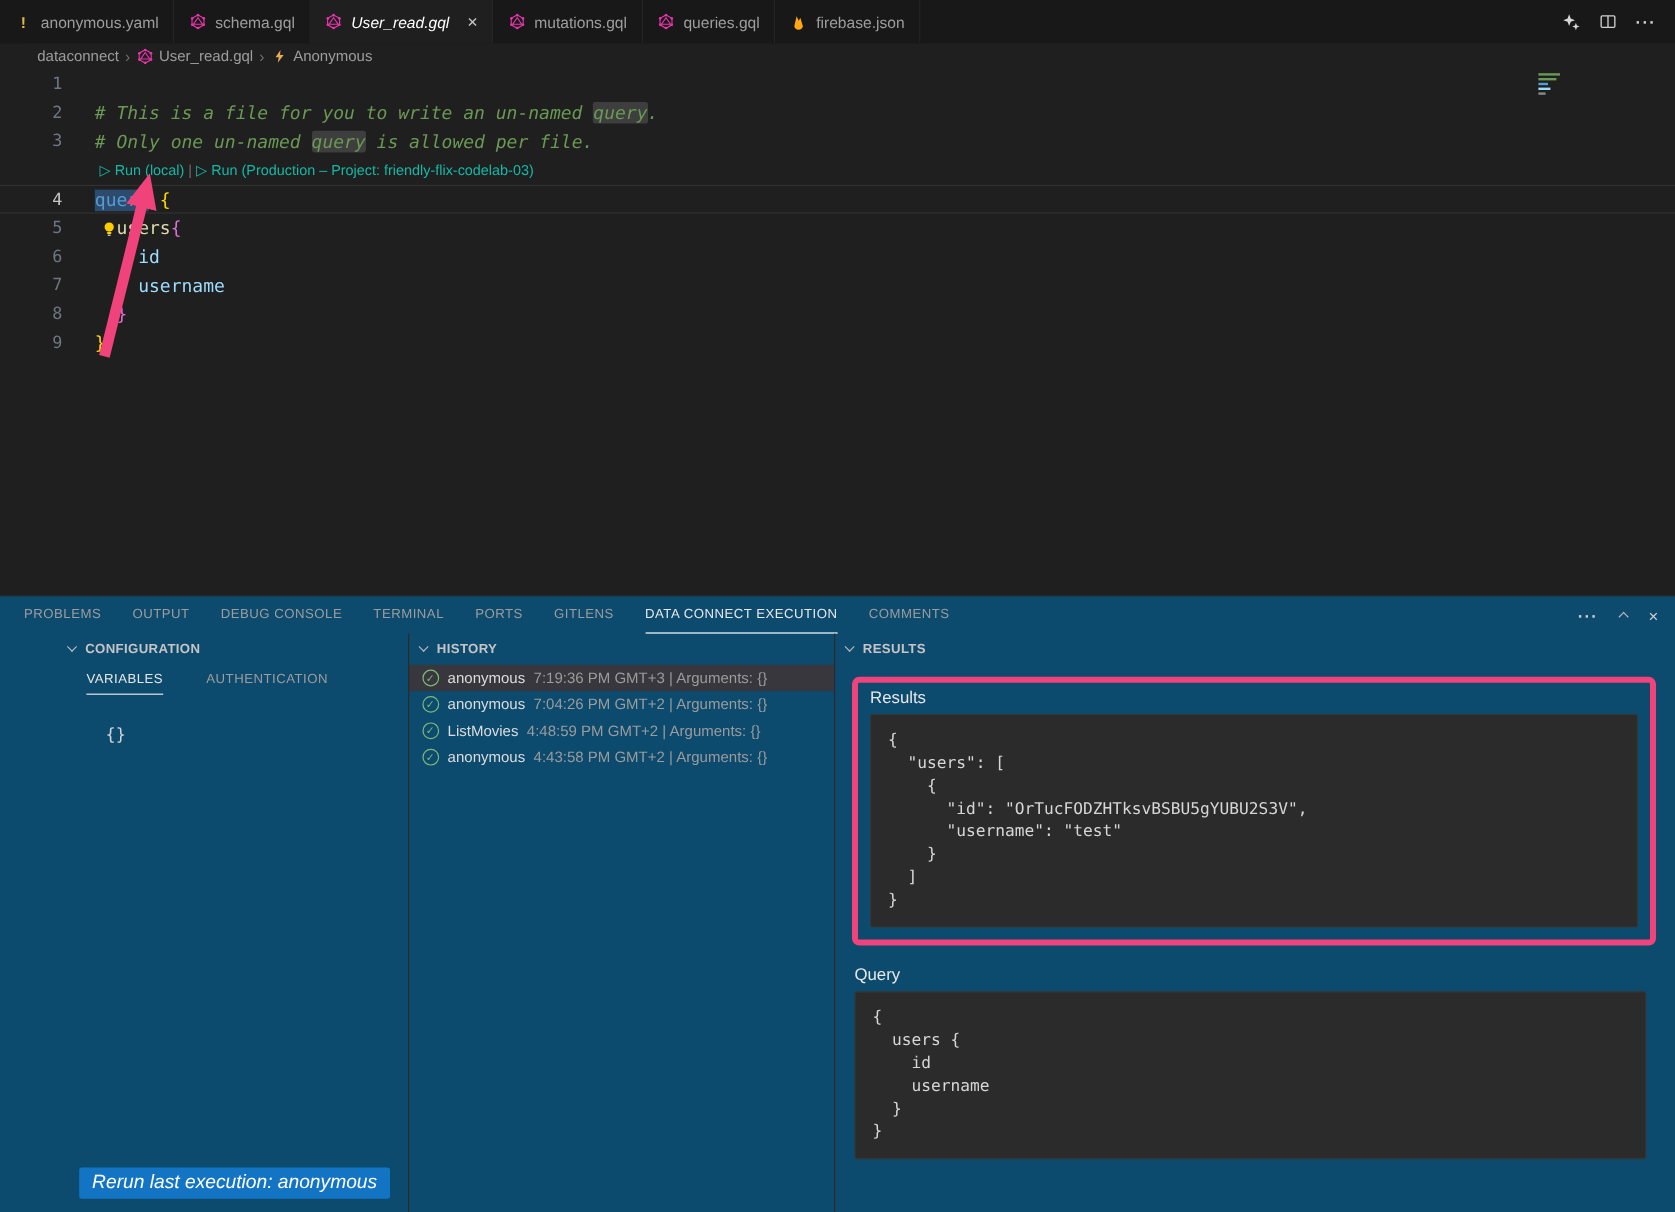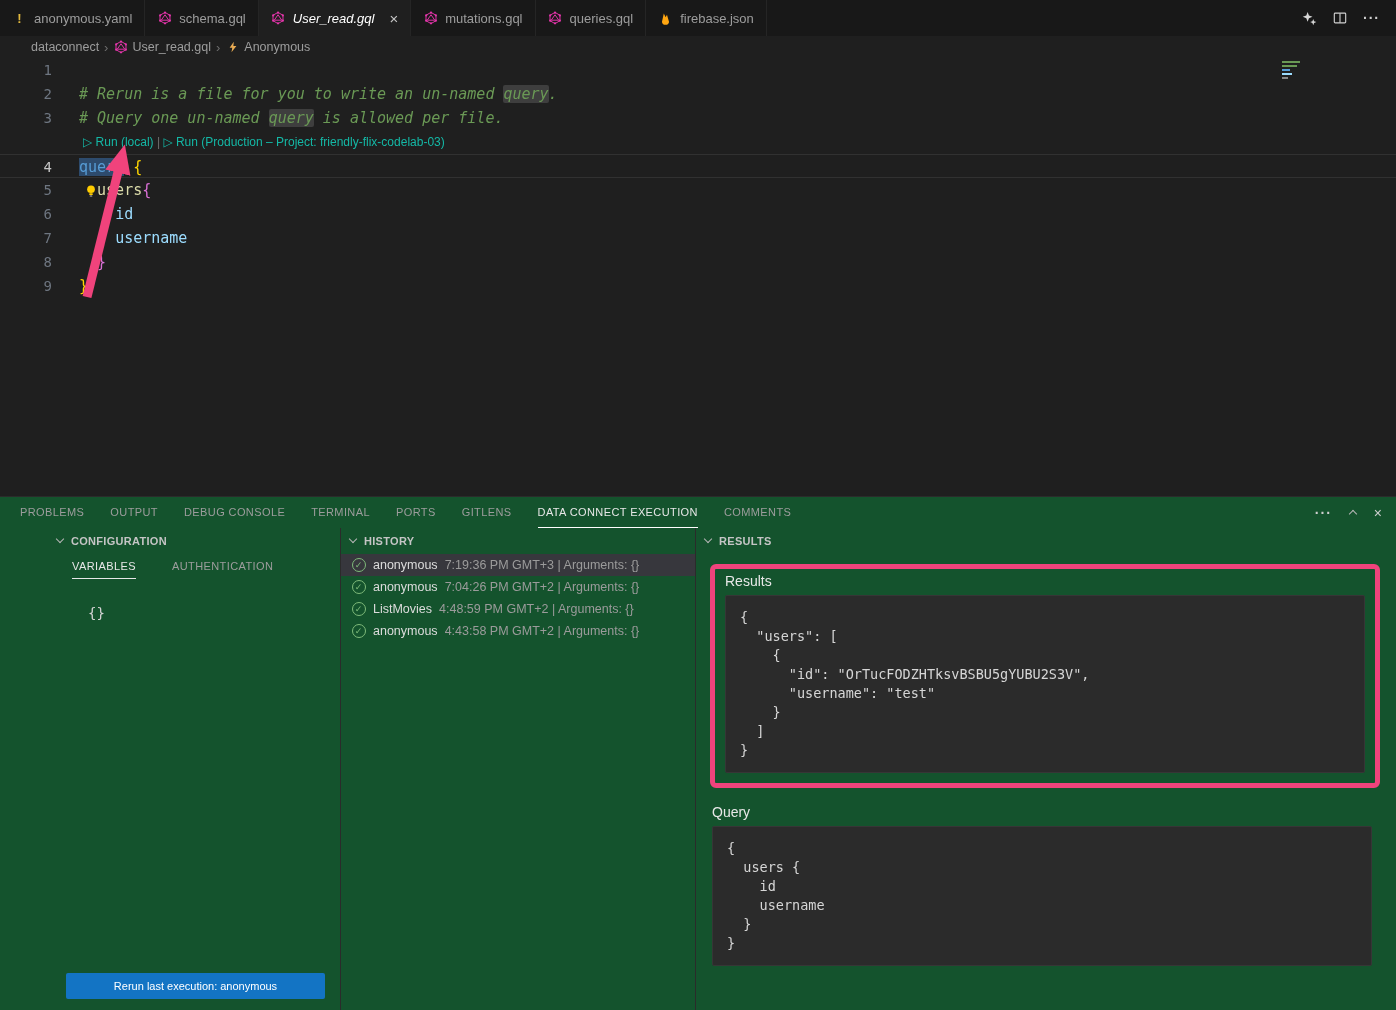--- a/index.html
+++ b/index.html
@@ -46,21 +46,21 @@
   .lens { font-size:12px; color:#999999; white-space:pre; padding-left:4px; }
   .lens-link { cursor:pointer; color:#14b8a6; }
   .lens-div { color:#6e6e6e; }
   .lightbulb { position:absolute; left:84px; top:4px; width:14px; height:16px; cursor:pointer; }
   .minimap { position:absolute; right:94px; top:3px; width:20px; cursor:pointer; }
   .minimap i { display:block; height:2px; margin-bottom:2px; }
 
   .annot-arrow { position:absolute; left:0; top:0; pointer-events:none; z-index:6; }
 
   
-  .panel { height:514px; background:#14532d; border-top:1px solid #2b2b2b; display:flex; flex-direction:column; }
+  .panel { height:514px; background:#0c4a6e; border-top:1px solid #2b2b2b; display:flex; flex-direction:column; }
   .panel-tabrow { height:31px; flex:none; display:flex; align-items:center; padding:0 14px 0 20px; }
   .panel-tab { font-size:11px; letter-spacing:0.4px; color:#9d9d9d; margin-right:26px; height:31px;
                display:flex; align-items:center; cursor:pointer; border-bottom:1px solid transparent; }
   .panel-tab.active { color:#e7e7e7; border-bottom:1px solid #ffffff; }
   .panel-window-actions { margin-left:auto; display:flex; align-items:center; gap:18px; color:#cfcfcf; }
   .pw-action { cursor:pointer; font-size:14px; display:inline-flex; align-items:center; }
   .chev { display:inline-block; width:6px; height:6px; border-right:1.2px solid #b6b6b6;
           border-bottom:1.2px solid #b6b6b6; transform:rotate(45deg); position:relative; top:-2px; }
   .chev.up { transform:rotate(225deg); top:1px; }
 
@@ -71,22 +71,22 @@
   .col-results { flex:1; overflow:hidden; }
   .sec-header { height:26px; display:flex; align-items:center; gap:8px; padding-left:9px;
                 font-size:11px; font-weight:600; color:#c5c5c5; letter-spacing:0.3px; }
 
   .config-tabs { display:flex; gap:36px; padding-left:24px; margin-top:6px; }
   .config-tab { font-size:11px; letter-spacing:0.4px; color:#9d9d9d; padding-bottom:6px;
                 border-bottom:1px solid transparent; cursor:pointer; }
   .config-tab.active { color:#e7e7e7; border-bottom:1px solid #e7e7e7; }
   .config-content { margin:26px 0 0 40px; font-family:"DejaVu Sans Mono",monospace; font-size:14px; color:#d4d4d4; }
   .rerun-btn { position:absolute; left:18px; right:15px; bottom:11px; height:26px; background:#1374c4;
-               color:#ffffff; font-size:11px; display:flex; align-items:center; justify-content:center;
-               border-radius:2px; cursor:pointer; }
+               color:#ffffff; font-size:16px; display:flex; align-items:center; justify-content:center;
+               border-radius:2px; cursor:pointer;font-style:italic; }
 
   .hist-item { height:22px; display:flex; align-items:center; gap:7px; padding-left:10px;
                font-size:12.5px; cursor:pointer; white-space:nowrap; }
   .hist-item.selected { background:#37373d; }
   .check { width:14px; height:14px; flex:none; border:1px solid #7fba7a; border-radius:50%;
            color:#7fba7a; font-size:9px; line-height:12px; text-align:center; }
   .hist-name { color:#dcdcdc; }
   .hist-detail { color:#9b9b9b; }
 
   .results-scroll { height:431px; overflow:hidden; padding-left:8px; }
@@ -248,25 +248,25 @@
   </div>
 
 <div class="editor">
   <div>
       <div class="code-row">
         <div class="gutter">1</div>
         <div class="code"></div>
       </div>
       <div class="code-row">
         <div class="gutter">2</div>
-        <div class="code"><span class="tok-comment"># Rerun is a file for you to write an un-named </span><span class="tok-comment word-hl">query</span><span class="tok-comment">.</span></div>
+        <div class="code"><span class="tok-comment"># This is a file for you to write an un-named </span><span class="tok-comment word-hl">query</span><span class="tok-comment">.</span></div>
       </div>
       <div class="code-row">
         <div class="gutter">3</div>
-        <div class="code"><span class="tok-comment"># Query one un-named </span><span class="tok-comment word-hl">query</span><span class="tok-comment"> is allowed per file.</span></div>
+        <div class="code"><span class="tok-comment"># Only one un-named </span><span class="tok-comment word-hl">query</span><span class="tok-comment"> is allowed per file.</span></div>
       </div>
       <div class="code-row codelens">
         <div class="gutter"></div>
         <div class="code lens"><span class="lens-link">▷ Run (local)</span><span class="lens-div"> | </span><span class="lens-link">▷ Run (Production – Project: friendly-flix-codelab-03)</span></div>
       </div>
       <div class="code-row current">
         <div class="gutter">4</div>
         <div class="code"><span class="tok-keyword sel-hl">query</span><span> </span><span class="tok-brace1">{</span></div>
       </div>
       <div class="code-row">

